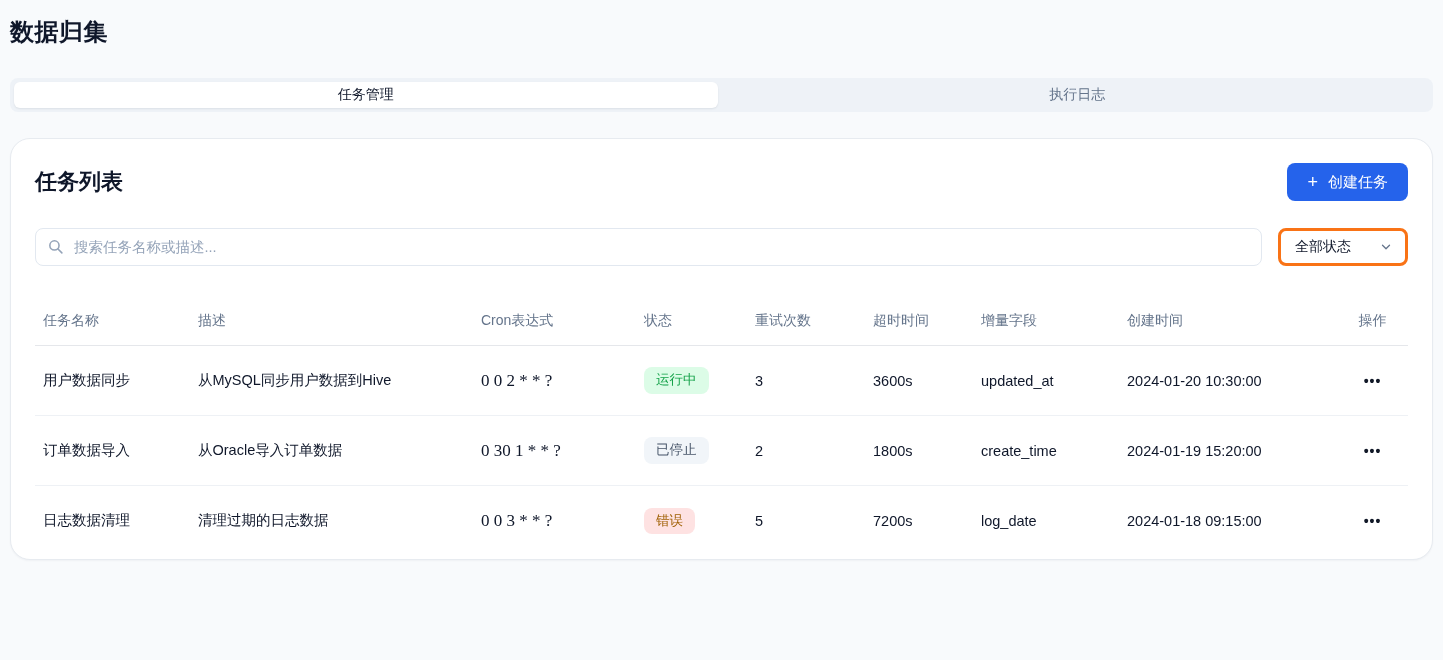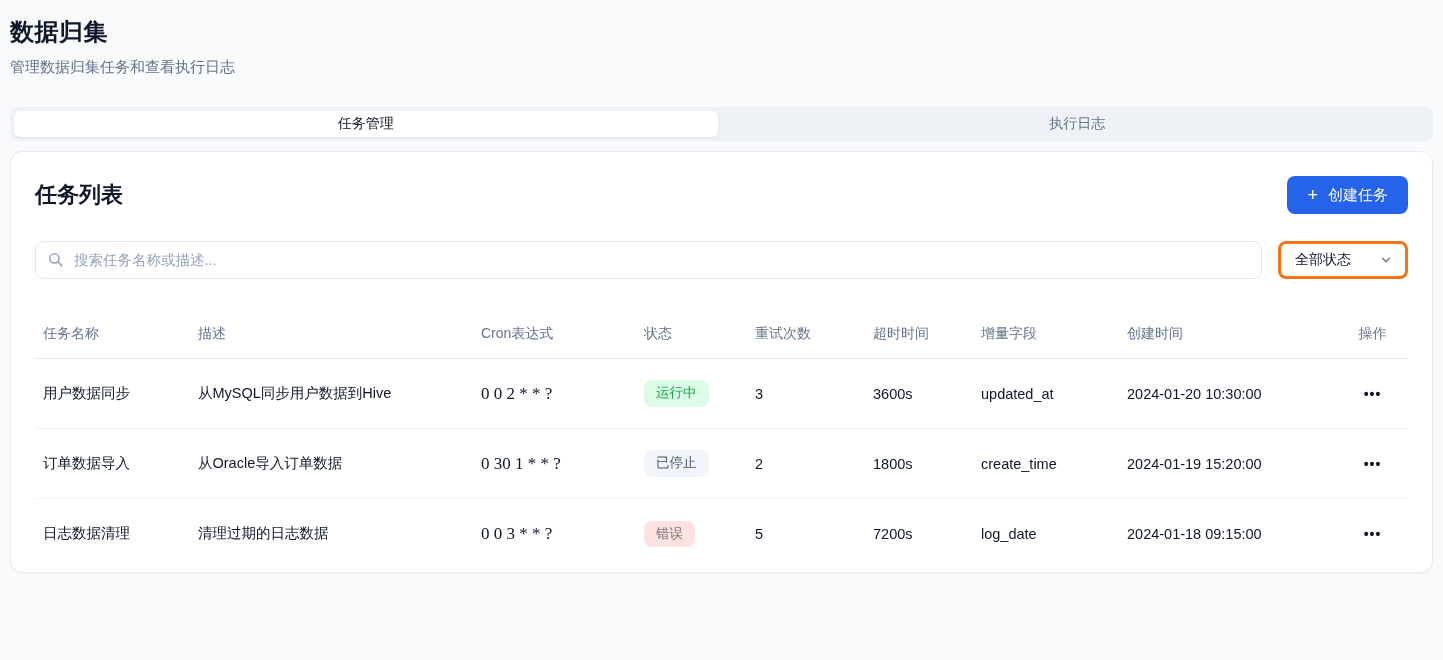--- a/index.html
+++ b/index.html
@@ -36,24 +36,24 @@
     cursor: pointer;
   }
   .tab.active {
     background: #ffffff;
     color: #0f172a;
     box-shadow: 0 1px 2px rgba(15,23,42,.08);
   }
 
   
   .card {
-    margin-top: 10px;
+    margin-top: 26px;
     background: #ffffff;
     border: 1px solid #e7ebf0;
-    border-radius: 12px;
+    border-radius: 20px;
     box-shadow: 0 1px 2px rgba(15,23,42,.04);
     padding: 24px 24px 20px 24px;
     height: 422px;
   }
   .card-head { display: flex; align-items: center; justify-content: space-between; }
   .card-title { font-size: 22px; font-weight: bold; color: #0f172a; }
   .create-btn {
     display: inline-flex; align-items: center; gap: 10px;
     background: #2563eb; color: #ffffff;
     border: none; border-radius: 8px;
@@ -110,36 +110,35 @@
 
   .badge {
     display: inline-block;
     padding: 5px 12px;
     border-radius: 8px;
     font-size: 13.5px;
     line-height: 1.2;
   }
   .badge-running { background: #dcfce7; color: #16a34a; }
   .badge-stopped { background: #f1f5f9; color: #475569; }
-  .badge-error   { background: #fee2e2; color: #737373; }
+  .badge-error   { background: #fee2e2; color: #a16207; }
 
   .dots {
     border: none; background: transparent;
     font-size: 14px; font-weight: bold; letter-spacing: 1px;
     color: #111827; cursor: pointer;
     font-family: inherit;
   }
 </style>
 </head>
 <body>
 
 <div class="page">
 
   <div class="page-title">数据归集</div>
-  <div class="page-subtitle">管理数据归集任务和查看执行日志</div>
 
   <div class="tabbar">
     <div class="tab active">任务管理</div>
     <div class="tab">执行日志</div>
   </div>
 
   <div class="card">
 
     <div class="card-head">
       <div class="card-title">任务列表</div>

